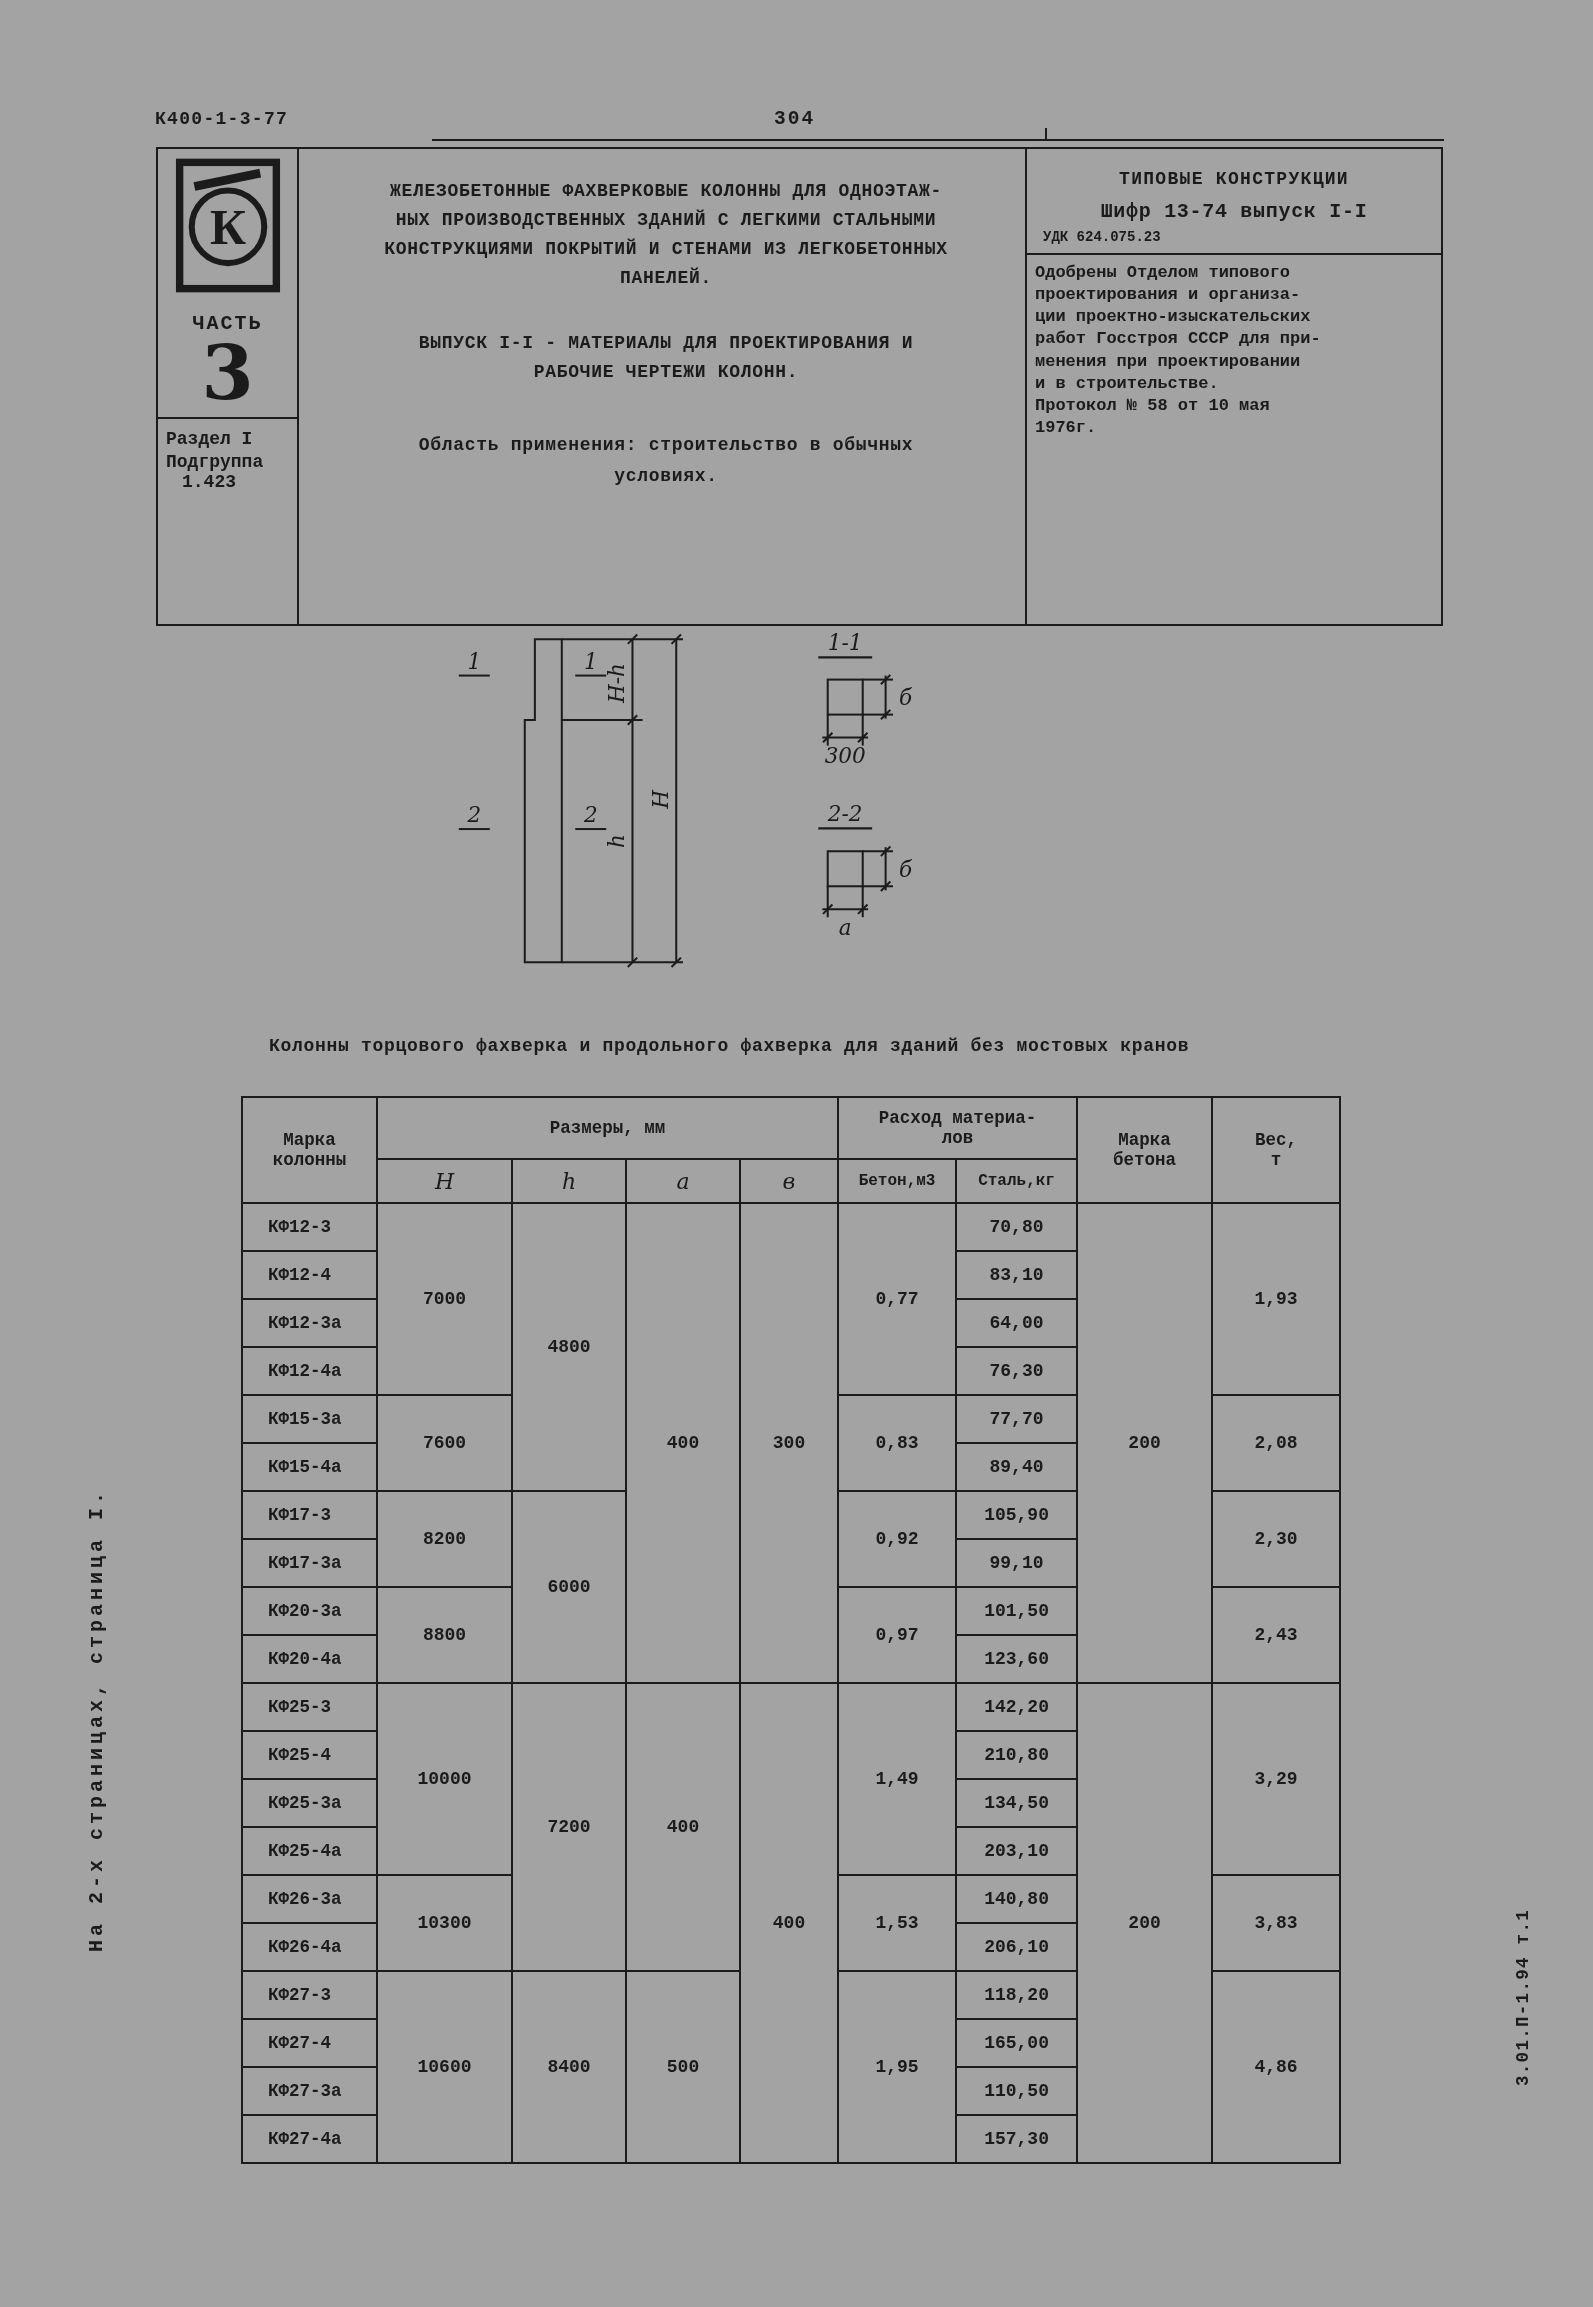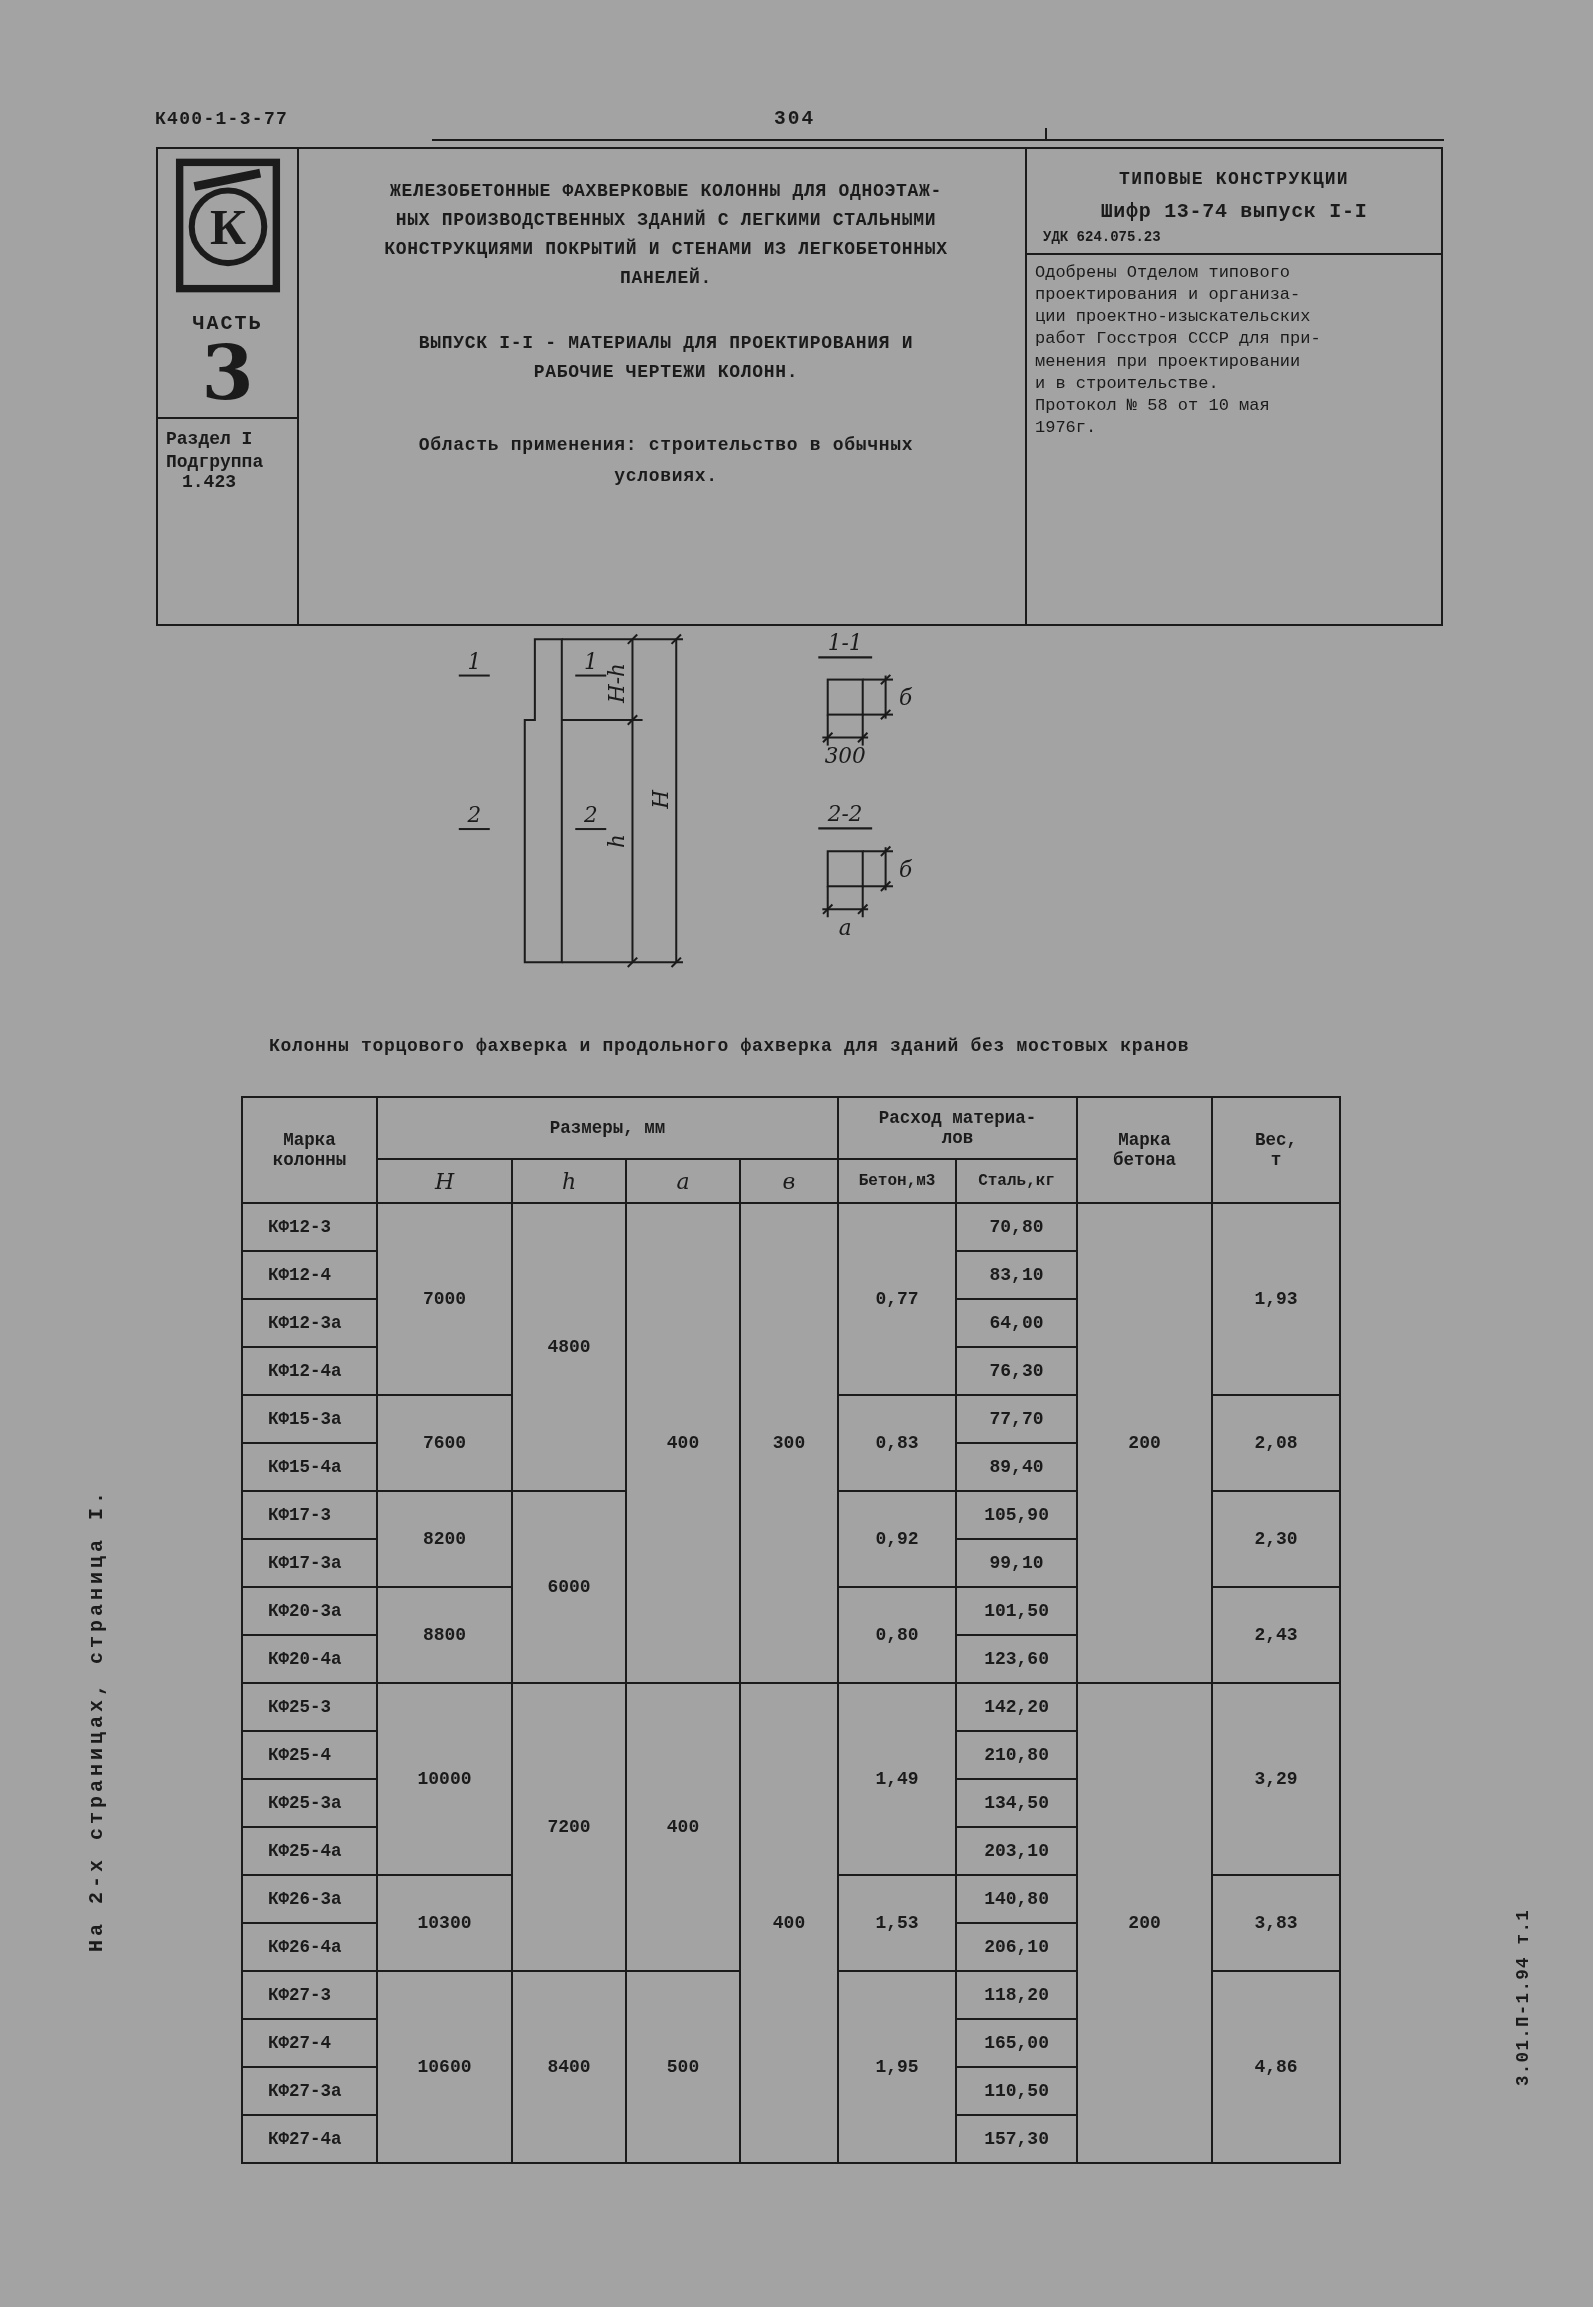--- a/index.html
+++ b/index.html
@@ -30,21 +30,21 @@
   .title{font-size:18px;font-weight:700;line-height:1.62;letter-spacing:0.7px;}
   .issue{margin-top:35px;font-size:18px;font-weight:700;line-height:1.62;letter-spacing:0.7px;}
   .scope{margin-top:43px;font-size:18px;font-weight:700;line-height:1.7;letter-spacing:0.7px;}
 
   .col-right{width:416px;border-left:2px solid #1b1b1b;box-sizing:border-box;display:flex;flex-direction:column;}
   .type-box{border-bottom:2px solid #1b1b1b;padding:20px 12px 8px;text-align:center;}
   .type-line1{font-size:18px;font-weight:700;letter-spacing:1.3px;}
   .type-line2{font-size:20px;font-weight:700;margin-top:10.8px;letter-spacing:0.7px;}
   .type-line3{font-size:14px;font-weight:700;margin-top:6.7px;text-align:left;padding-left:4px;}
   .developed{border-bottom:2px solid #1b1b1b;padding:6.7px 8px 6.7px;font-size:17px;font-weight:700;line-height:1.3;text-align:left;}
-  .approved{padding:6.7px 8px;font-size:17px;font-weight:400;line-height:1.3;text-align:left;}
+  .approved{padding:6.7px 8px;font-size:17px;font-weight:700;line-height:1.3;text-align:left;}
 
   
   .drawing{position:absolute;left:417px;top:619px;}
   .drawing line,.drawing path,.drawing rect{stroke:#1b1b1b;fill:none;stroke-width:3;}
   .drawing text{fill:#1b1b1b;font-family:"DejaVu Serif",serif;font-style:italic;font-size:32px;}
 
   
   .table-caption{position:absolute;left:269px;top:1036px;width:1077px;font-size:18px;font-weight:700;letter-spacing:0.7px;}
   table.main-table{position:absolute;left:241px;top:1096px;border-collapse:collapse;table-layout:fixed;width:1099px;}
   .main-table td,.main-table th{border:2px solid #1b1b1b;text-align:center;vertical-align:middle;font-weight:700;font-size:17.5px;padding:0;}
@@ -257,21 +257,21 @@
         <td class="c-num">105,90</td>
         <td class="c-num" rowspan="2">2,30</td>
       </tr>
       <tr>
         <td class="c-mark">КФ17-3а</td>
         <td class="c-num">99,10</td>
       </tr>
       <tr>
         <td class="c-mark">КФ20-3а</td>
         <td class="c-num" rowspan="2">8800</td>
-        <td class="c-num" rowspan="2">0,80</td>
+        <td class="c-num" rowspan="2">0,97</td>
         <td class="c-num">101,50</td>
         <td class="c-num" rowspan="2">2,43</td>
       </tr>
       <tr>
         <td class="c-mark">КФ20-4а</td>
         <td class="c-num">123,60</td>
       </tr>
       <tr>
         <td class="c-mark">КФ25-3</td>
         <td class="c-num" rowspan="4">10000</td>

